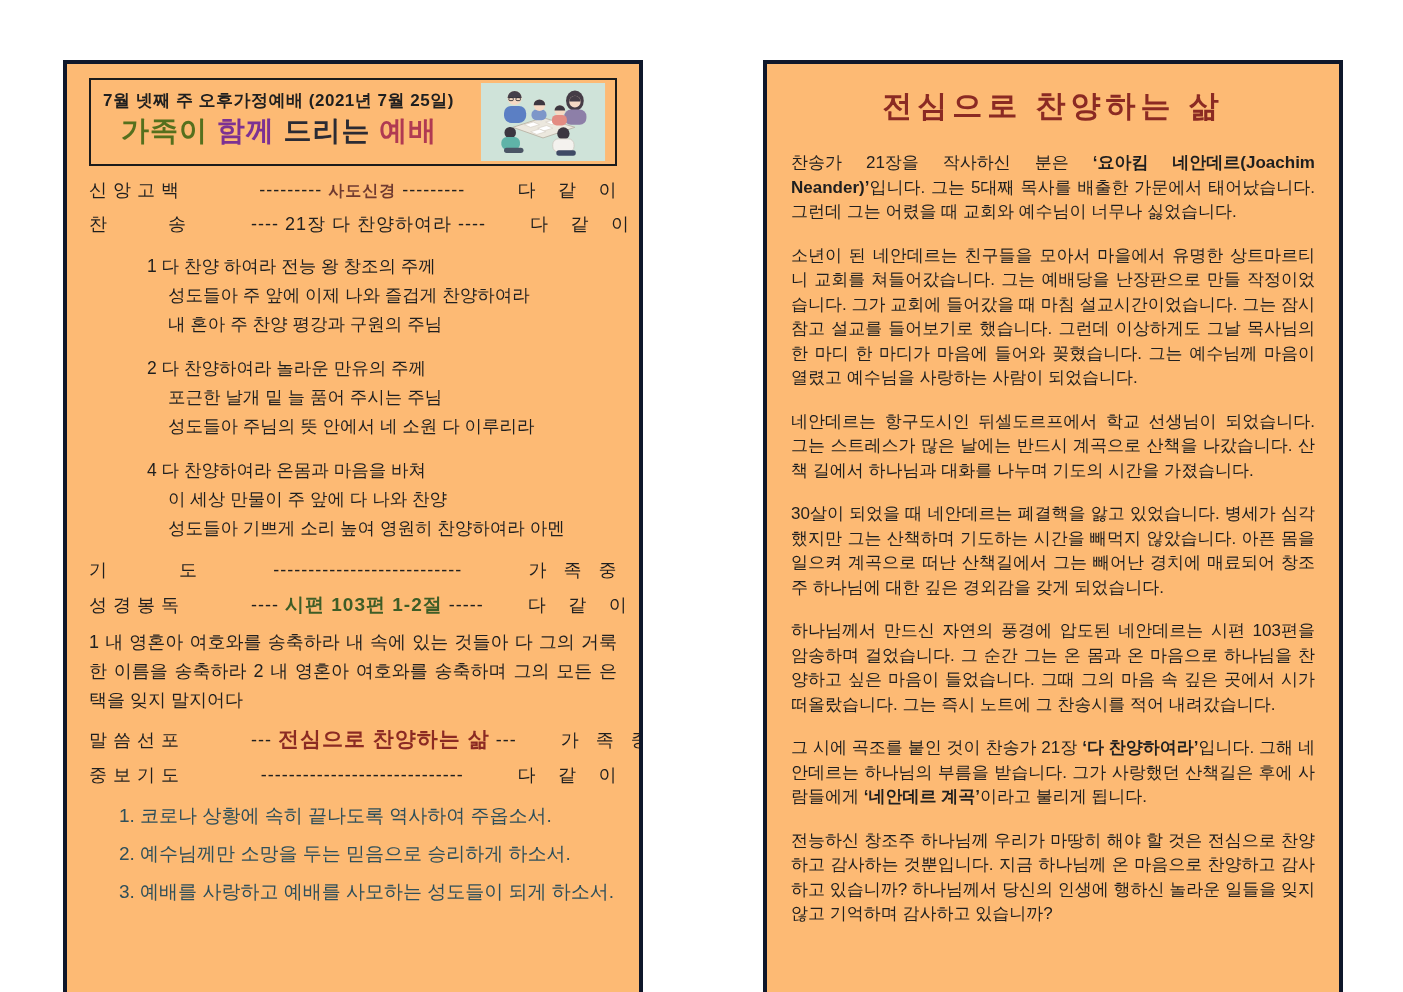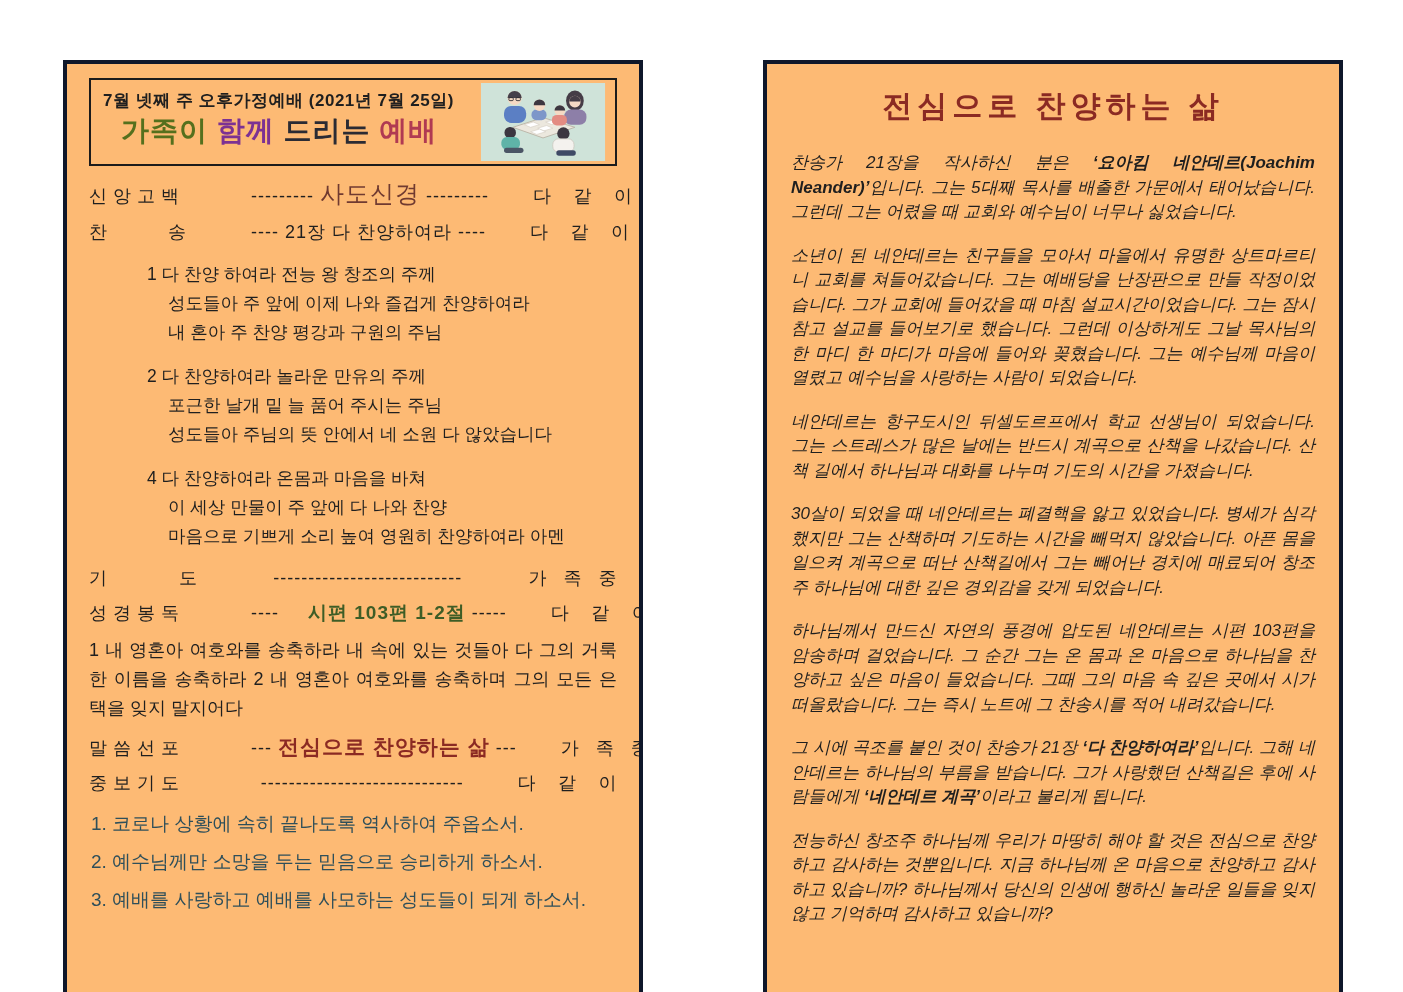--- a/index.html
+++ b/index.html
@@ -26,43 +26,43 @@
   .tp-purple{color:#7c3193;}
   .tp-dark{color:#2b2b33;}
   .tp-red{color:#b03a52;}
   .illust{position:absolute;right:3px;top:3px;width:138px;height:78px;}
 
   
   .order-line{display:flex;align-items:baseline;font-size:18px;margin:10px 0;letter-spacing:0.5px;gap:44px;}
   .ol-label{width:118px;white-space:pre;flex:none;}
   .ol-mid{flex:1;text-align:center;white-space:pre;letter-spacing:1px;}
   .ol-right{white-space:pre;flex:none;}
-  .creed-title{font-weight:normal;color:#703a30;font-size:24px;}
-  .ref-title{font-weight:bold;color:#3e5d26;font-size:19px;margin-left:23px;}
+  .creed-title{font-weight:bold;color:#703a30;font-size:16px;}
+  .ref-title{font-weight:bold;color:#3e5d26;font-size:19px;}
   .sermon-title{font-weight:bold;color:#8b2a23;font-size:21px;letter-spacing:1px;}
 
   
   .verses{margin:16px 0 2px 58px;font-size:17.5px;}
   .stanza{margin-bottom:15px;}
   .vline{line-height:29px;white-space:nowrap;}
   .vline.cont{padding-left:21px;}
 
   
   .scripture{font-size:18px;line-height:29px;margin:2px 0;text-align:justify;}
 
   
   .prayers{margin:6px 0 4px 2px;color:#2e4f5a;font-size:19px;}
-  .prayer-item{line-height:38px;white-space:nowrap;}
+  .prayer-item{line-height:38px;white-space:nowrap;margin-left:28px;}
 
   
   .rp-title{
     text-align:center;font-size:30px;font-weight:bold;color:#8b2a23;
     letter-spacing:5px;margin:6px 0 24px;
   }
-  .rp-para{font-size:17px;line-height:24.5px;text-align:justify;margin:0 0 19px;font-style:italic;}
+  .rp-para{font-size:17px;line-height:24.5px;text-align:justify;margin:0 0 19px;}
   .rp-para .bseg{font-weight:bold;}
 </style>
 </head>
 <body>
 
 <div class="page page-left">
 
   <div class="header-box">
     <div class="header-date">7월 넷째 주 오후가정예배 (2021년 7월 25일)</div>
     <div class="header-title">
@@ -123,26 +123,26 @@
 
   <div class="verses">
     <div class="stanza">
       <div class="vline">1  다 찬양 하여라 전능 왕 창조의 주께</div>
       <div class="vline cont">성도들아 주 앞에 이제 나와 즐겁게 찬양하여라</div>
       <div class="vline cont">내 혼아 주 찬양 평강과 구원의 주님</div>
     </div>
     <div class="stanza">
       <div class="vline">2  다 찬양하여라 놀라운 만유의 주께</div>
       <div class="vline cont">포근한 날개 밑 늘 품어 주시는 주님</div>
-      <div class="vline cont">성도들아 주님의 뜻 안에서 네 소원 다 않았습니다</div>
+      <div class="vline cont">성도들아 주님의 뜻 안에서 네 소원 다 이루리라</div>
     </div>
     <div class="stanza">
       <div class="vline">4  다 찬양하여라 온몸과 마음을 바쳐</div>
       <div class="vline cont">이 세상 만물이 주 앞에 다 나와 찬양</div>
-      <div class="vline cont">마음으로 기쁘게 소리 높여 영원히 찬양하여라 아멘</div>
+      <div class="vline cont">성도들아 기쁘게 소리 높여 영원히 찬양하여라 아멘</div>
     </div>
   </div>
 
   <div class="order-line">
     <span class="ol-label">기             도</span>
     <span class="ol-mid"><span>---------------------------</span></span>
     <span class="ol-right">가   족   중</span>
   </div>
 
   <div class="order-line">

